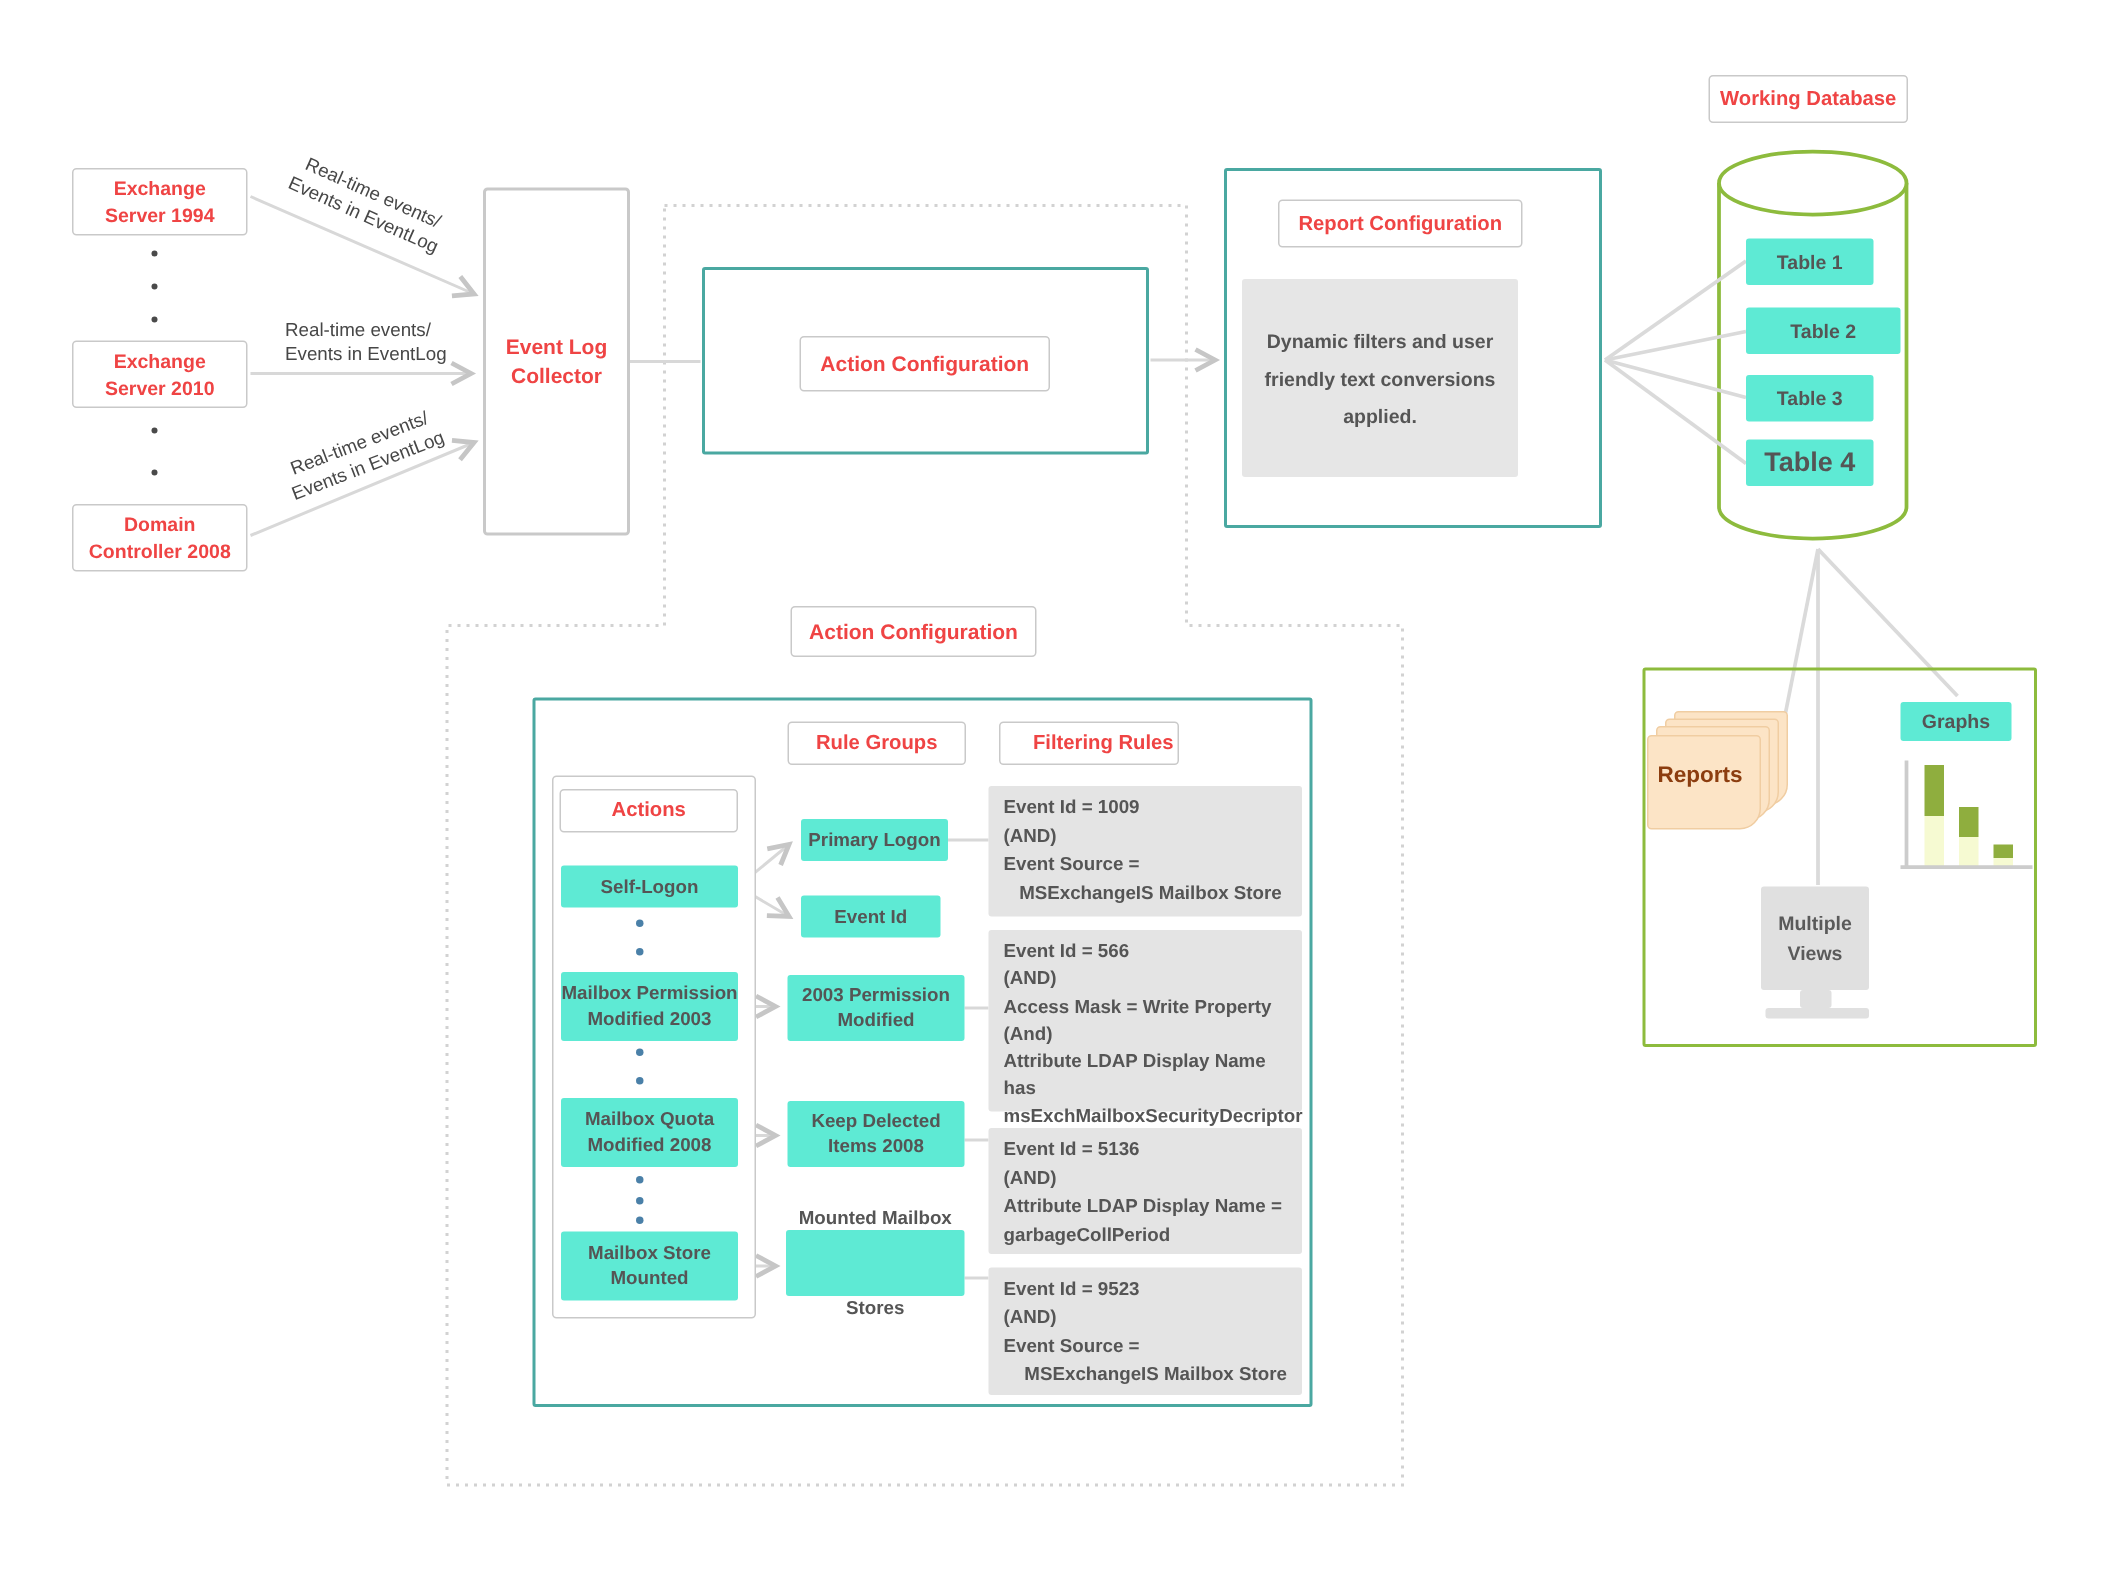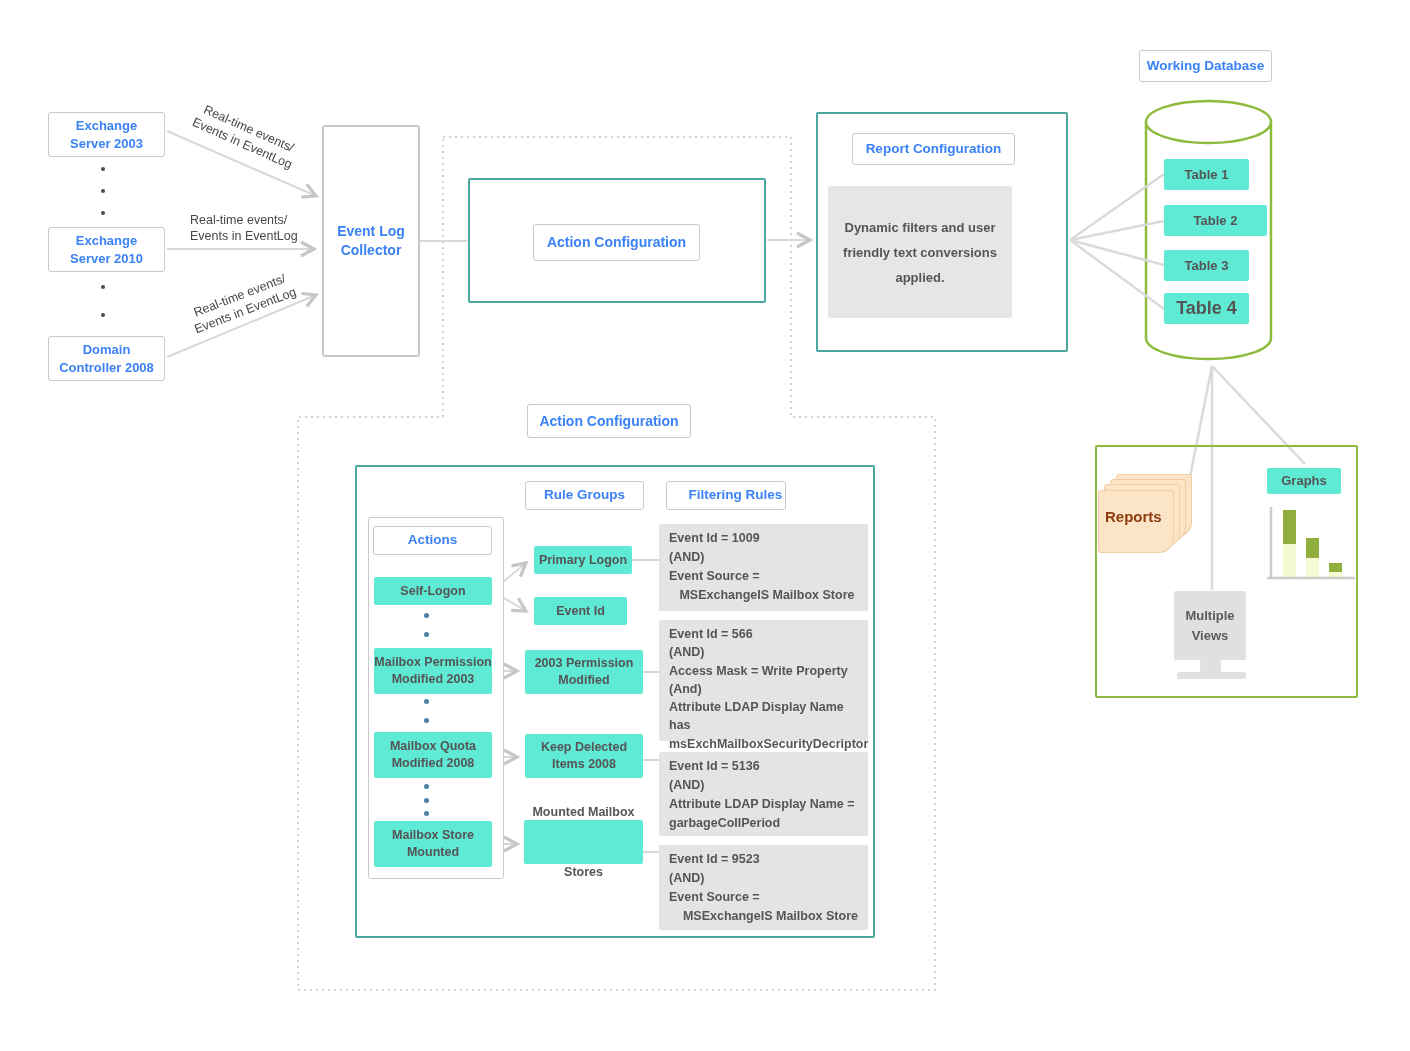--- a/index.html
+++ b/index.html
@@ -6,21 +6,21 @@
   html,body { background:#ffffff; }
   #canvas {
     position:relative; width:1410px; height:1051px; background:#ffffff;
     font-family:"Liberation Sans", sans-serif; color:#4f4f4f; overflow:hidden;
   }
   svg.layer { position:absolute; left:0; top:0; z-index:1; }
   .node { position:absolute; z-index:2; }
   .box {
     background:#ffffff; border:2px solid #c9c9c9; border-radius:3px;
     display:flex; flex-direction:column; align-items:center; justify-content:center;
-    font-weight:700; font-size:13px; line-height:1.35; text-align:center; color:#3b82f6;
+    font-weight:700; font-size:13px; line-height:1.35; text-align:center; color:#ef4444;
   }
   .box-thin { border-width:1.5px; }
   .teal { border:2px solid #4aa8a1; border-radius:2px; background:transparent; }
   .greenbox { border:2px solid #8dbb3d; border-radius:2px; background:transparent; }
   .graybox {
     background:#5eead4; border-radius:2px;
     display:flex; flex-direction:column; align-items:center; justify-content:center;
     font-weight:700; font-size:12.5px; line-height:1.35; text-align:center; color:#555555;
   }
   .rulebox {
@@ -105,21 +105,21 @@
       <rect x="1306" y="538" width="13" height="20" fill="#8fae3e"></rect>
       <rect x="1306" y="558" width="13" height="20" fill="#f6fad2"></rect>
       <rect x="1329" y="563" width="13" height="9" fill="#8fae3e"></rect>
       <rect x="1329" y="572" width="13" height="6" fill="#f6fad2"></rect>
       <path d="M1271,507 V579 M1267,578 H1355" stroke="#cccccc" stroke-width="2.5" fill="none"></path>
     </g>
   </svg>
 
   <div class="node box box-thin" style="left:48px; top:112px; width:117px; height:45px;">
     <span>Exchange</span>
-    <span>Server 2003</span>
+    <span>Server 1994</span>
   </div>
   <div class="dotcol" style="left:101px; top:167px; height:48px; justify-content:space-between;">
     <span class="dot"></span>
     <span class="dot"></span>
     <span class="dot"></span>
   </div>
   <div class="node box box-thin" style="left:48px; top:227px; width:117px; height:45px;">
     <span>Exchange</span>
     <span>Server 2010</span>
   </div>

